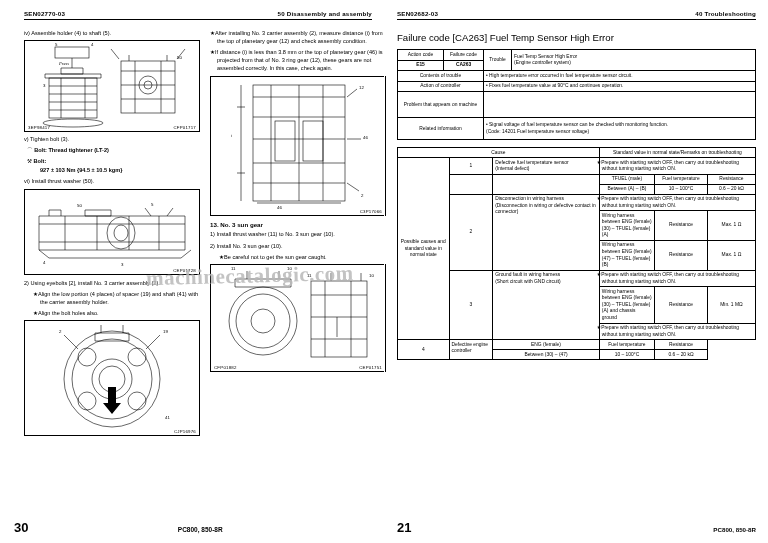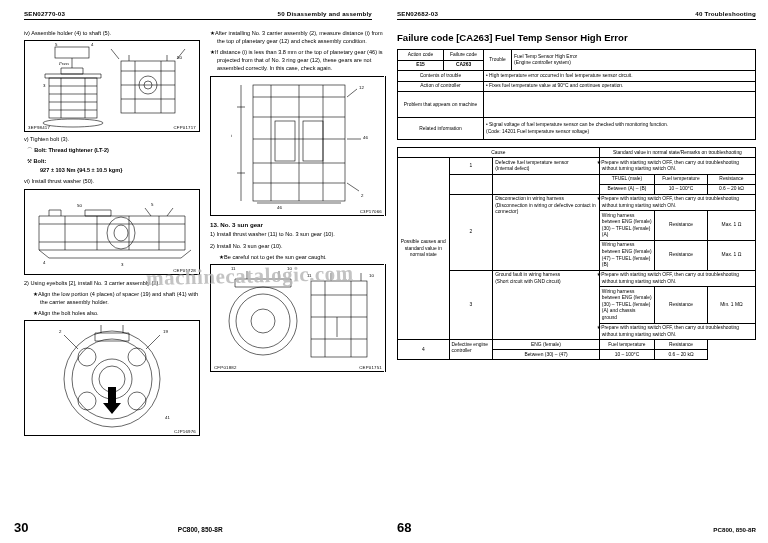--- a/index.html
+++ b/index.html
@@ -53,21 +53,21 @@
   .watermark {
     position:absolute; left:146px; top:262px; width:330px;
     font-family:"Liberation Serif", serif;
     font-size:21px; color:#b9b9b9; letter-spacing:.5px;
     transform:rotate(-1.5deg);
     pointer-events:none; white-space:nowrap; font-weight:600;
     opacity:.85;
   }
 
   
-  .fc-title { font-size:9.6px; font-weight:bold; margin:12px 0 6px 0; }
+  .fc-title { font-size:9.6px; font-weight:normal; margin:12px 0 6px 0; }
 
   table { border-collapse:collapse; width:100%; }
   td, th { border:0.7px solid #000; font-size:4.9px; line-height:6.6px;
            padding:1.5px 2px; vertical-align:middle; font-weight:normal; text-align:left; }
   .t1 td { height:10px; }
   .c { text-align:center; }
   .bold { font-weight:bold; }
   .mid { vertical-align:middle; }
   .top { vertical-align:top; }
   .tbl2 { margin-top:7px; }
@@ -373,19 +373,19 @@
       </tr>
       <tr>
         <td class="c">Between (30) – (47)</td>
         <td class="c">10 – 100°C</td>
         <td class="c">0.6 – 20 kΩ</td>
       </tr>
     </tbody>
       </table>
 
     <div class="ftr-right">
-      <span class="pg">68</span>
+      <span class="pg">21</span>
       <span class="model">PC800, 850-8R</span>
     </div>
   </div>
 </div>
 
 <div class="watermark">machinecatalogic.com</div>
 
 </body></html>

